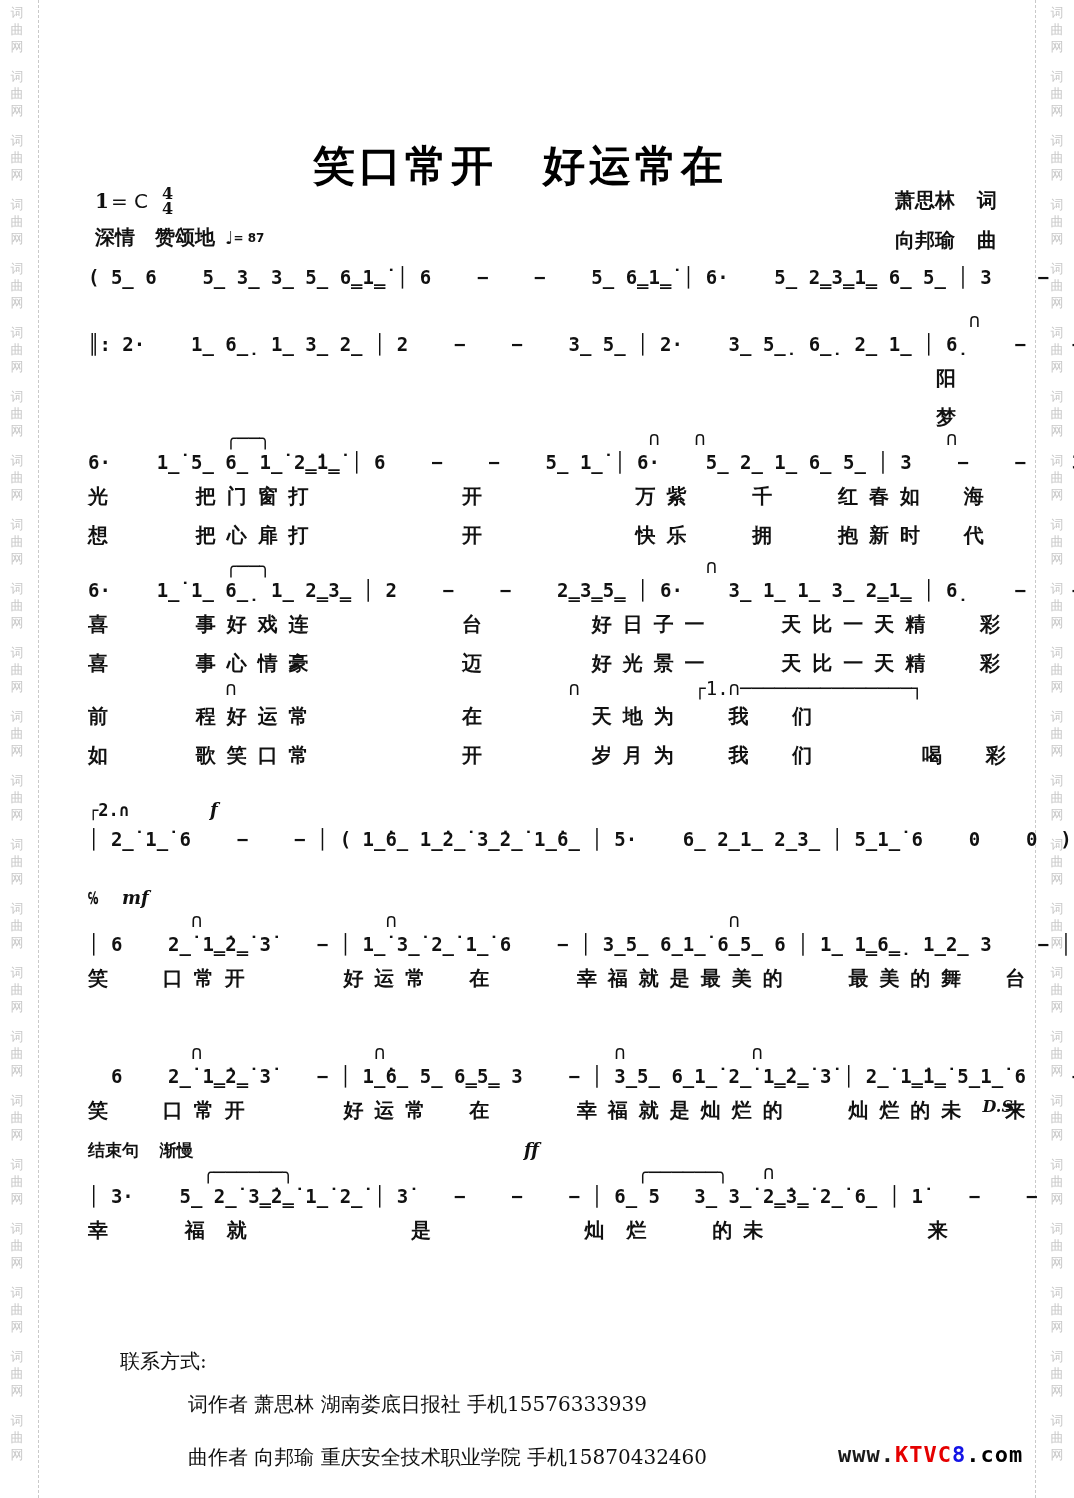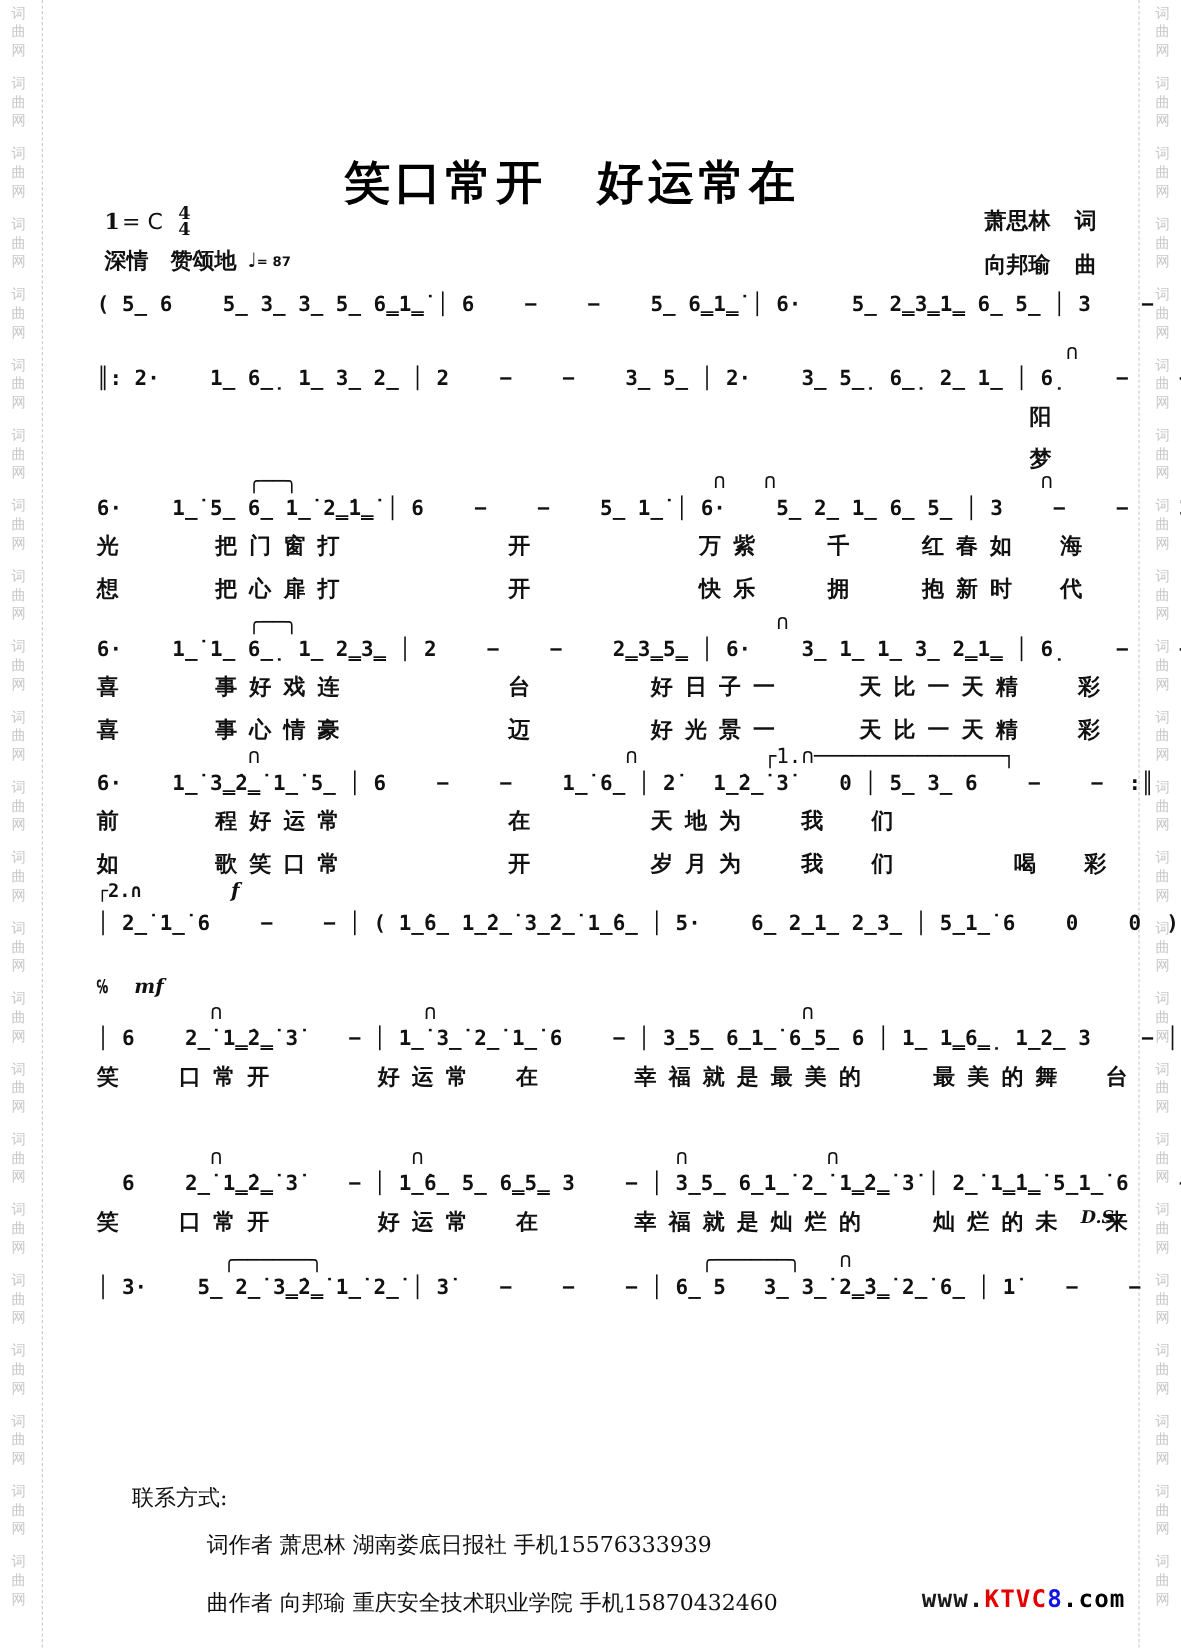--- a/index.html
+++ b/index.html
@@ -331,42 +331,43 @@
       <div class="lyr">想        把 心 扉 打              开              快 乐      拥      抱 新 时    代            大 事</div>
     </div>
     <div class="sys" style="top: 558px;">
       <div class="top">            ╭──╮                                      ∩</div>
       <div class="notes">6·    1̲̇ 1̲ 6̲̣ 1̲ 2̳3̳ │ 2    −    −    2̳3̳5̳ │ 6·    3̲ 1̲ 1̲ 3̲ 2̳1̳ │ 6̣    −    −    3̲ 5̲ │</div>
       <div class="lyr">喜        事 好 戏 连              台          好 日 子 一       天 比 一 天 精     彩            人 生</div>
       <div class="lyr">喜        事 心 情 豪              迈          好 光 景 一       天 比 一 天 精     彩            锦 绣</div>
     </div>
     <div class="sys" style="top: 680px;">
       <div class="top">            ∩                             ∩          ┌1.∩───────────────┐</div>
-      <div class="notes">6·    1̲̇ 3̳̇2̳̇ 1̲̇ 5̲ │ 6    −    −    1̲̇ 6̲ │ 2̇   1̲̇2̲̇ 3̇    0 │ 5̲ 3̲ 6    −    −  :║</div>
       <div class="lyr">前        程 好 运 常              在          天 地 为     我    们</div>
       <div class="lyr">如        歌 笑 口 常              开          岁 月 为     我    们          喝    彩</div>
     </div>
     <div class="sys" style="top: 798px;">
       <div class="pre"><span>┌2.∩</span><span class="pre-mid" style="left: 122px;">f</span></div>
       <div class="notes">│ 2̲̇ 1̲̇ 6    −    − │ ( 1̲̇6̲ 1̲̇2̲̇ 3̲̇2̲̇ 1̲̇6̲ │ 5·    6̲ 2̲1̲ 2̲3̲ │ 5̲1̲̇ 6    0    0  ) │</div>
     </div>
     <div class="sys" style="top: 886px;">
       <div class="pre"><span>℅</span><span class="pre-mid" style="left: 34px;">mf</span></div>
       <div class="top">         ∩                ∩                             ∩</div>
       <div class="notes">│ 6    2̲̇ 1̳̇2̳̇ 3̇    − │ 1̲̇ 3̲̇ 2̲̇ 1̲̇ 6    − │ 3̲5̲ 6̲1̲̇ 6̲5̲ 6 │ 1̲ 1̳6̳̣ 1̲2̲ 3    − │</div>
       <div class="lyr">笑     口 常 开         好 运 常    在        幸 福 就 是 最 美 的      最 美 的 舞    台</div>
     </div>
     <div class="sys" style="top: 1044px;">
       <div class="top">         ∩               ∩                    ∩           ∩</div>
       <div class="notes">  6    2̲̇ 1̳̇2̳̇ 3̇    − │ 1̲̇6̲ 5̲ 6̳5̳ 3    − │ 3̲5̲ 6̲1̲̇ 2̲̇ 1̳̇2̳̇ 3̇ │ 2̲̇ 1̳̇1̳̇ 5̲1̲̇ 6    − │</div>
       <div class="lyr">笑     口 常 开         好 运 常    在        幸 福 就 是 灿 烂 的      灿 烂 的 未    来<span class="ds">D.S.</span></div>
     </div>
     <div class="sys" style="top: 1138px;">
+      <div class="pre"><span>结束句  渐慢</span><span class="pre-mid" style="left: 436px;">ff</span></div>
       <div class="top">          ╭──────╮                              ╭──────╮   ∩</div>
       <div class="notes">│ 3·    5̲ 2̲̇ 3̳̇2̳̇ 1̲̇ 2̲̇ │ 3̇    −    −    − │ 6̲ 5   3̲ 3̲̇ 2̳̇3̳̇ 2̲̇ 6̲ │ 1̇    −    −    − ║</div>
+      <div class="lyr">幸       福  就               是              灿  烂      的 未               来</div>
     </div>
   </div>
 
 <div class="contact">
   <div class="c-head">联系方式:</div>
   <div class="c-line">词作者  萧思林  湖南娄底日报社  手机15576333939</div>
   <div class="c-line2">曲作者  向邦瑜  重庆安全技术职业学院  手机15870432460</div>
 </div>
 
 <div class="wm">

